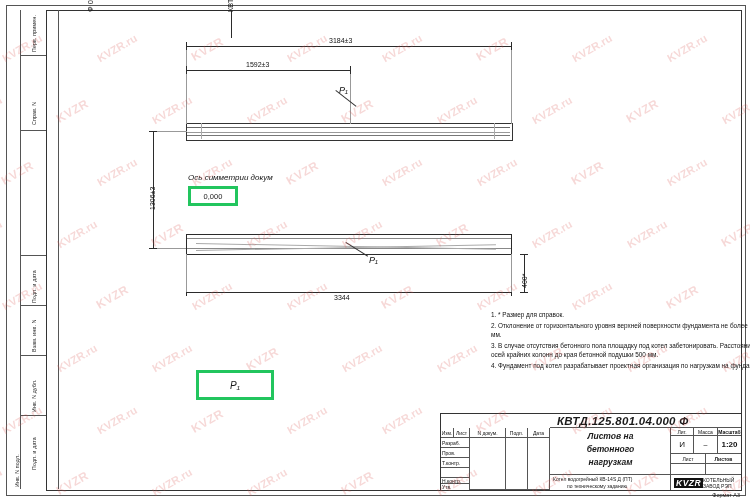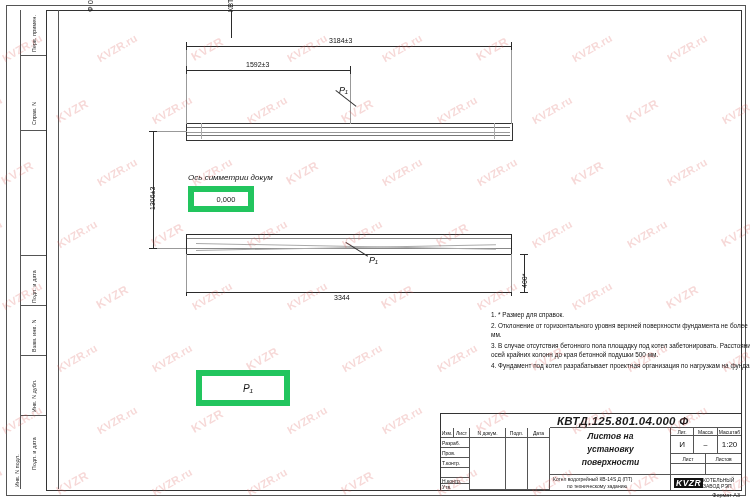--- a/index.html
+++ b/index.html
@@ -46,38 +46,38 @@
   .v1{width:1px;}
   .thin{background:#555;}
 
   .dimtext{position:absolute;font-size:7px;color:#111;white-space:nowrap;}
   .dimtext.rot{transform-origin:0 0;transform:rotate(-90deg);}
 
   .label{position:absolute;font-size:8px;color:#111;white-space:nowrap;}
   .label-i{font-style:italic;}
 
   .boxed{
-    position:absolute;border:6px solid #22c55e;background:#fff;
-    font-size:7.5px;display:flex;align-items:center;justify-content:center;padding-left:10px;
+    position:absolute;border:3px solid #22c55e;background:#fff;
+    font-size:7.5px;display:flex;align-items:center;justify-content:center;
   }
 
   
   .beam{
     position:absolute;border:1px solid #333;background:#fff;
   }
   .beam-inner{position:absolute;background:#777;height:1px;}
 
   
   .notes{position:absolute;left:445px;top:300px;width:275px;font-size:6.4px;line-height:1.45;color:#111;}
   .notes div{margin-bottom:1.5px;}
 
   
   .tb{position:absolute;left:440px;top:413px;width:300px;height:76px;border:1.4px solid #333;background:#fff;}
   .tb .cell{position:absolute;box-sizing:border-box;border-right:1px solid #555;border-bottom:1px solid #555;font-size:5px;color:#111;padding:0 1px;display:flex;align-items:center;}
-  .tb .nb-r{border-right:none;}
+  .tb .nb-r{border-right:none;font-weight:bold;}
   .tb .nb-b{border-bottom:none;}
   .tb .ctr{justify-content:center;}
   .tb-title{position:absolute;font-size:11.5px;font-weight:bold;font-style:italic;letter-spacing:.3px;}
   .tb-sub{position:absolute;font-size:8.5px;font-style:italic;font-weight:bold;text-align:center;line-height:1.25;}
   .tb-small{position:absolute;font-size:5px;}
   .kvzr{
     position:absolute;font-size:8.5px;font-weight:bold;font-style:italic;
     background:#111;color:#fff;padding:0 2px;letter-spacing:.5px;
   }
   .fmt{position:absolute;right:8px;bottom:-1px;font-size:5.5px;}
@@ -208,22 +208,22 @@
 
     <div class="cell" style="left:29px;top:24px;width:36px;height:52px;"></div>
     <div class="cell" style="left:65px;top:24px;width:22px;height:52px;"></div>
     <div class="cell" style="left:87px;top:24px;width:22px;height:52px;"></div>
 
     <div class="cell nb-r" style="left:109px;top:0;width:191px;height:14px;"></div>
     <div class="tb-title" style="left:116px;top:1px;">КВТД.125.801.04.000  Ф</div>
 
     <div class="cell" style="left:109px;top:14px;width:121px;height:47px;"></div>
     <div class="tb-sub" style="left:112px;top:17px;width:115px;">Листов на</div>
-    <div class="tb-sub" style="left:112px;top:30px;width:115px;">установку</div>
-    <div class="tb-sub" style="left:112px;top:43px;width:115px;">поверхности</div>
+    <div class="tb-sub" style="left:112px;top:30px;width:115px;">бетонного</div>
+    <div class="tb-sub" style="left:112px;top:43px;width:115px;">нагрузкам</div>
 
     <div class="cell ctr" style="left:230px;top:14px;width:23px;height:8px;">Лит.</div>
     <div class="cell ctr" style="left:253px;top:14px;width:24px;height:8px;">Масса</div>
     <div class="cell ctr nb-r" style="left:277px;top:14px;width:23px;height:8px;">Масштаб</div>
 
     <div class="cell ctr" style="left:230px;top:22px;width:23px;height:18px;font-size:8px;">И</div>
     <div class="cell ctr" style="left:253px;top:22px;width:24px;height:18px;font-size:7px;">–</div>
     <div class="cell ctr nb-r" style="left:277px;top:22px;width:23px;height:18px;font-size:8px;">1:20</div>
 
     <div class="cell ctr" style="left:230px;top:40px;width:35px;height:10px;">Лист</div>

